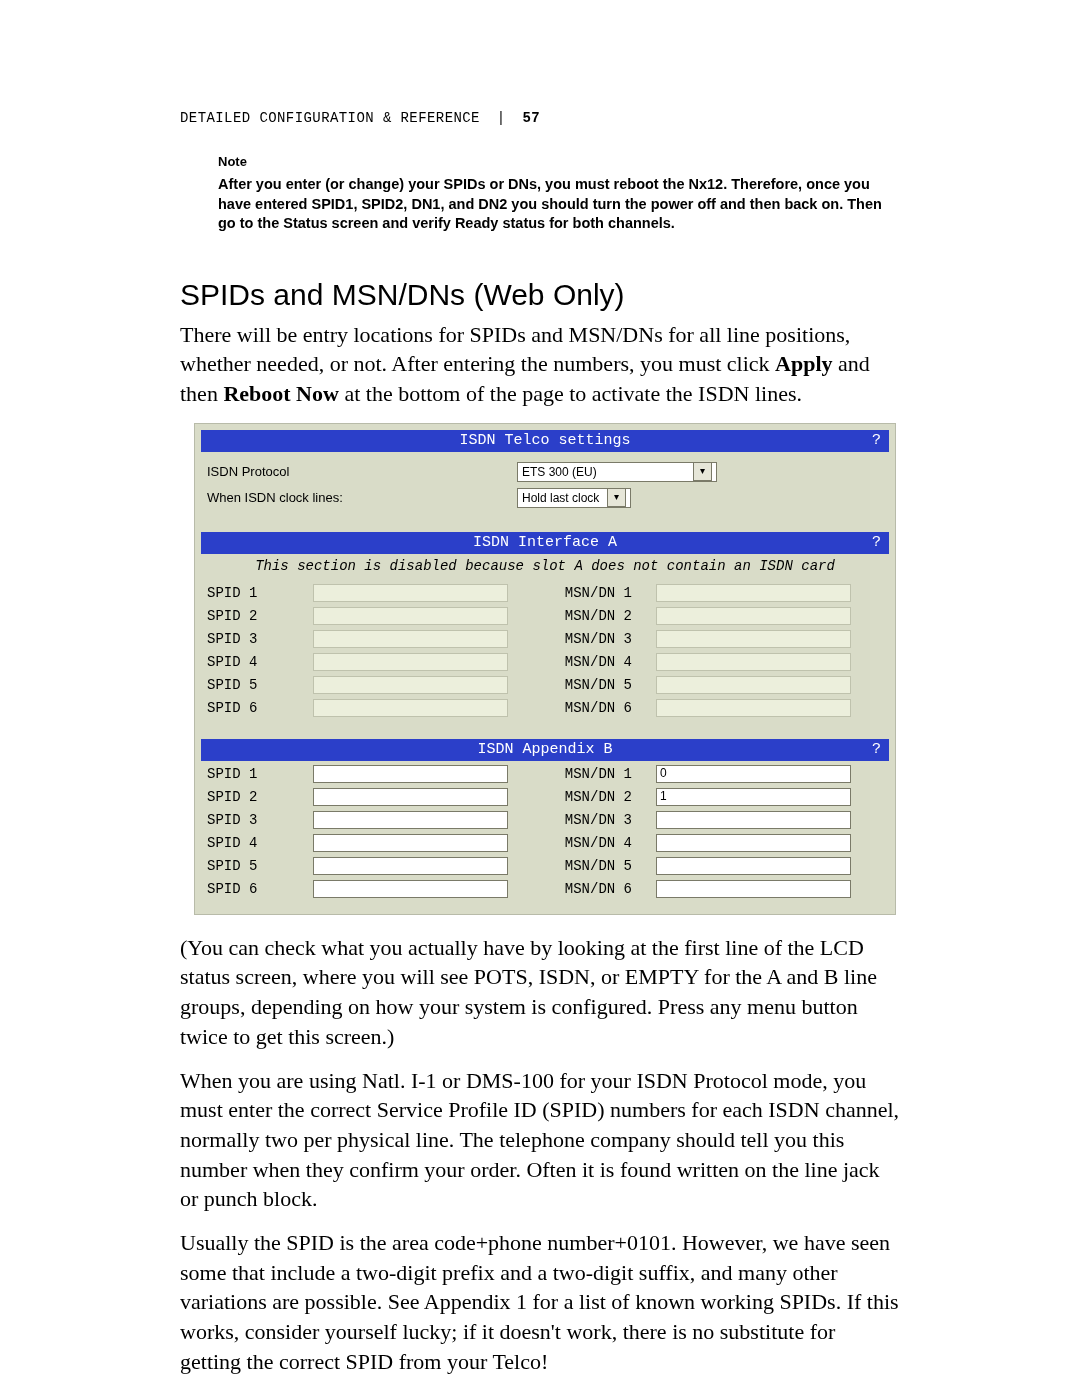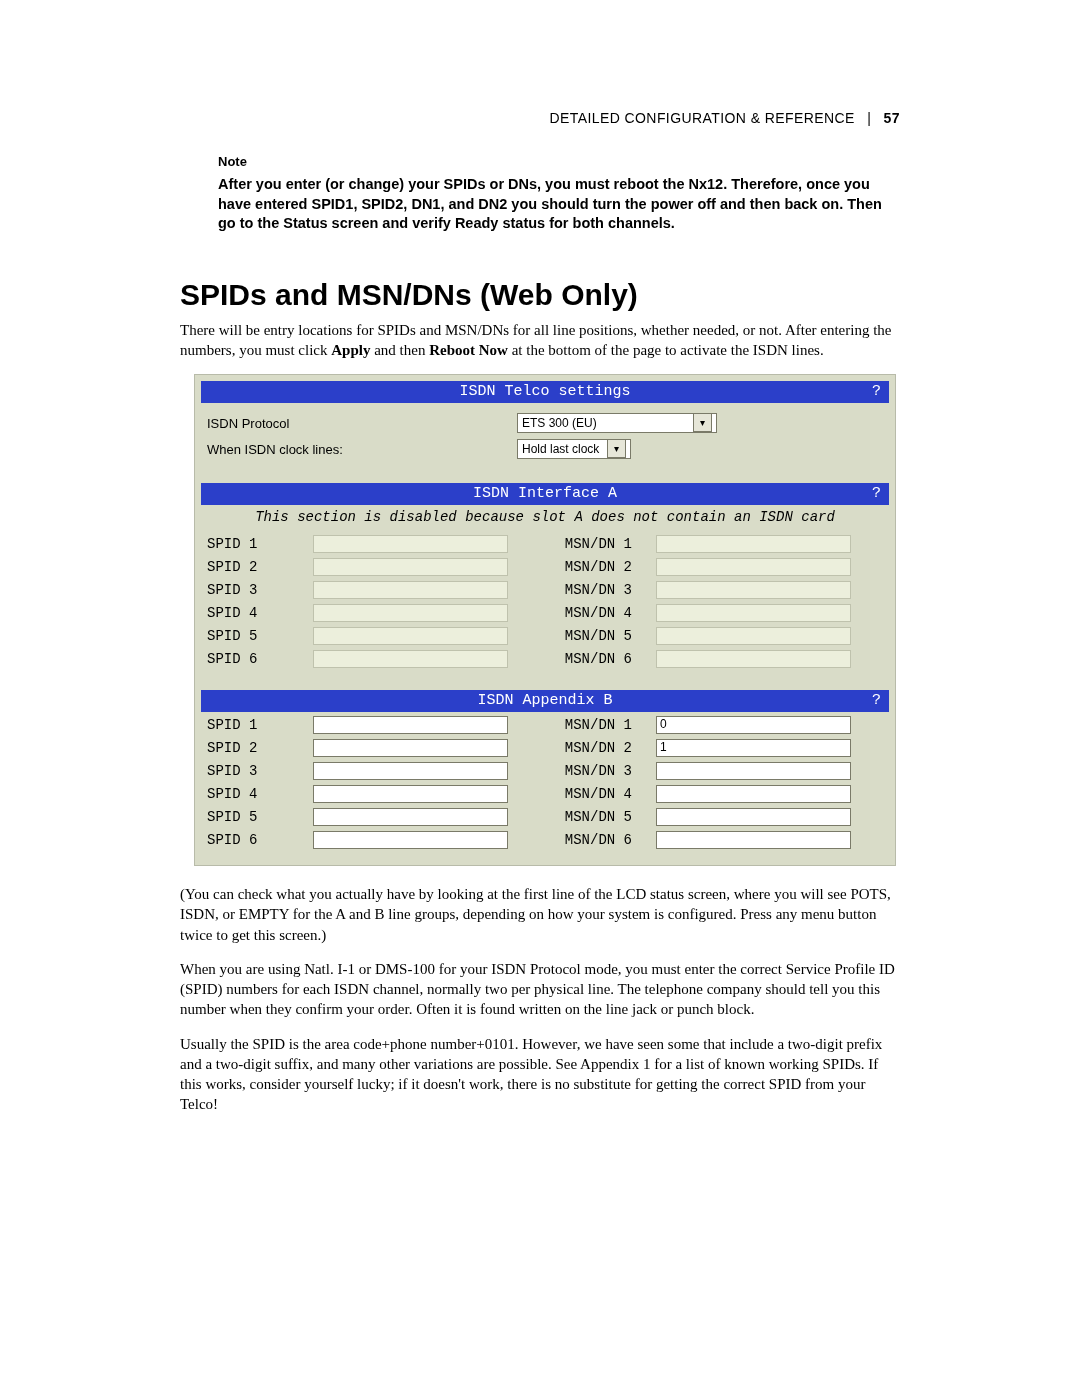--- a/index.html
+++ b/index.html
@@ -9,22 +9,22 @@
     color: #000;
   }
   .page {
     width: 1080px;
     height: 1397px;
     position: relative;
     box-sizing: border-box;
     padding: 110px 180px 60px 180px;
   }
   .runhead {
-    text-align: right;
-    font-family: Liberation Sans, sans-serif;
+    text-align: left;
+    font-family: Liberation Mono, monospace;
     font-size: 14px;
     letter-spacing: 0.03em;
     margin-bottom: 28px;
   }
   .runhead .sep { margin: 0 8px; }
   .runhead-title { font-weight: 400; }
   .runhead .pg { font-weight: 700; }
   .note-block {
     padding-left: 38px;
   }
@@ -35,26 +35,26 @@
     margin-bottom: 6px;
   }
   .note-body {
     font-family: "Segoe UI", Arial, sans-serif;
     font-weight: 700;
     font-size: 14.5px;
     line-height: 1.35;
   }
   h2.section {
     font-family: "Segoe UI Light", "Segoe UI", Arial, sans-serif;
-    font-weight: 700;
+    font-weight: 400;
     font-size: 30px;
     margin: 44px 0 8px 0;
   }
   p.body {
-    font-size: 15px;
+    font-size: 22px;
     line-height: 1.35;
     margin: 0 0 14px 0;
   }
   .bold { font-weight: 700; }
 
   .panel {
     width: 700px;
     margin: 10px 0 18px 14px;
     background: #d9dcc8;
     border: 1px solid #b8bba9;

